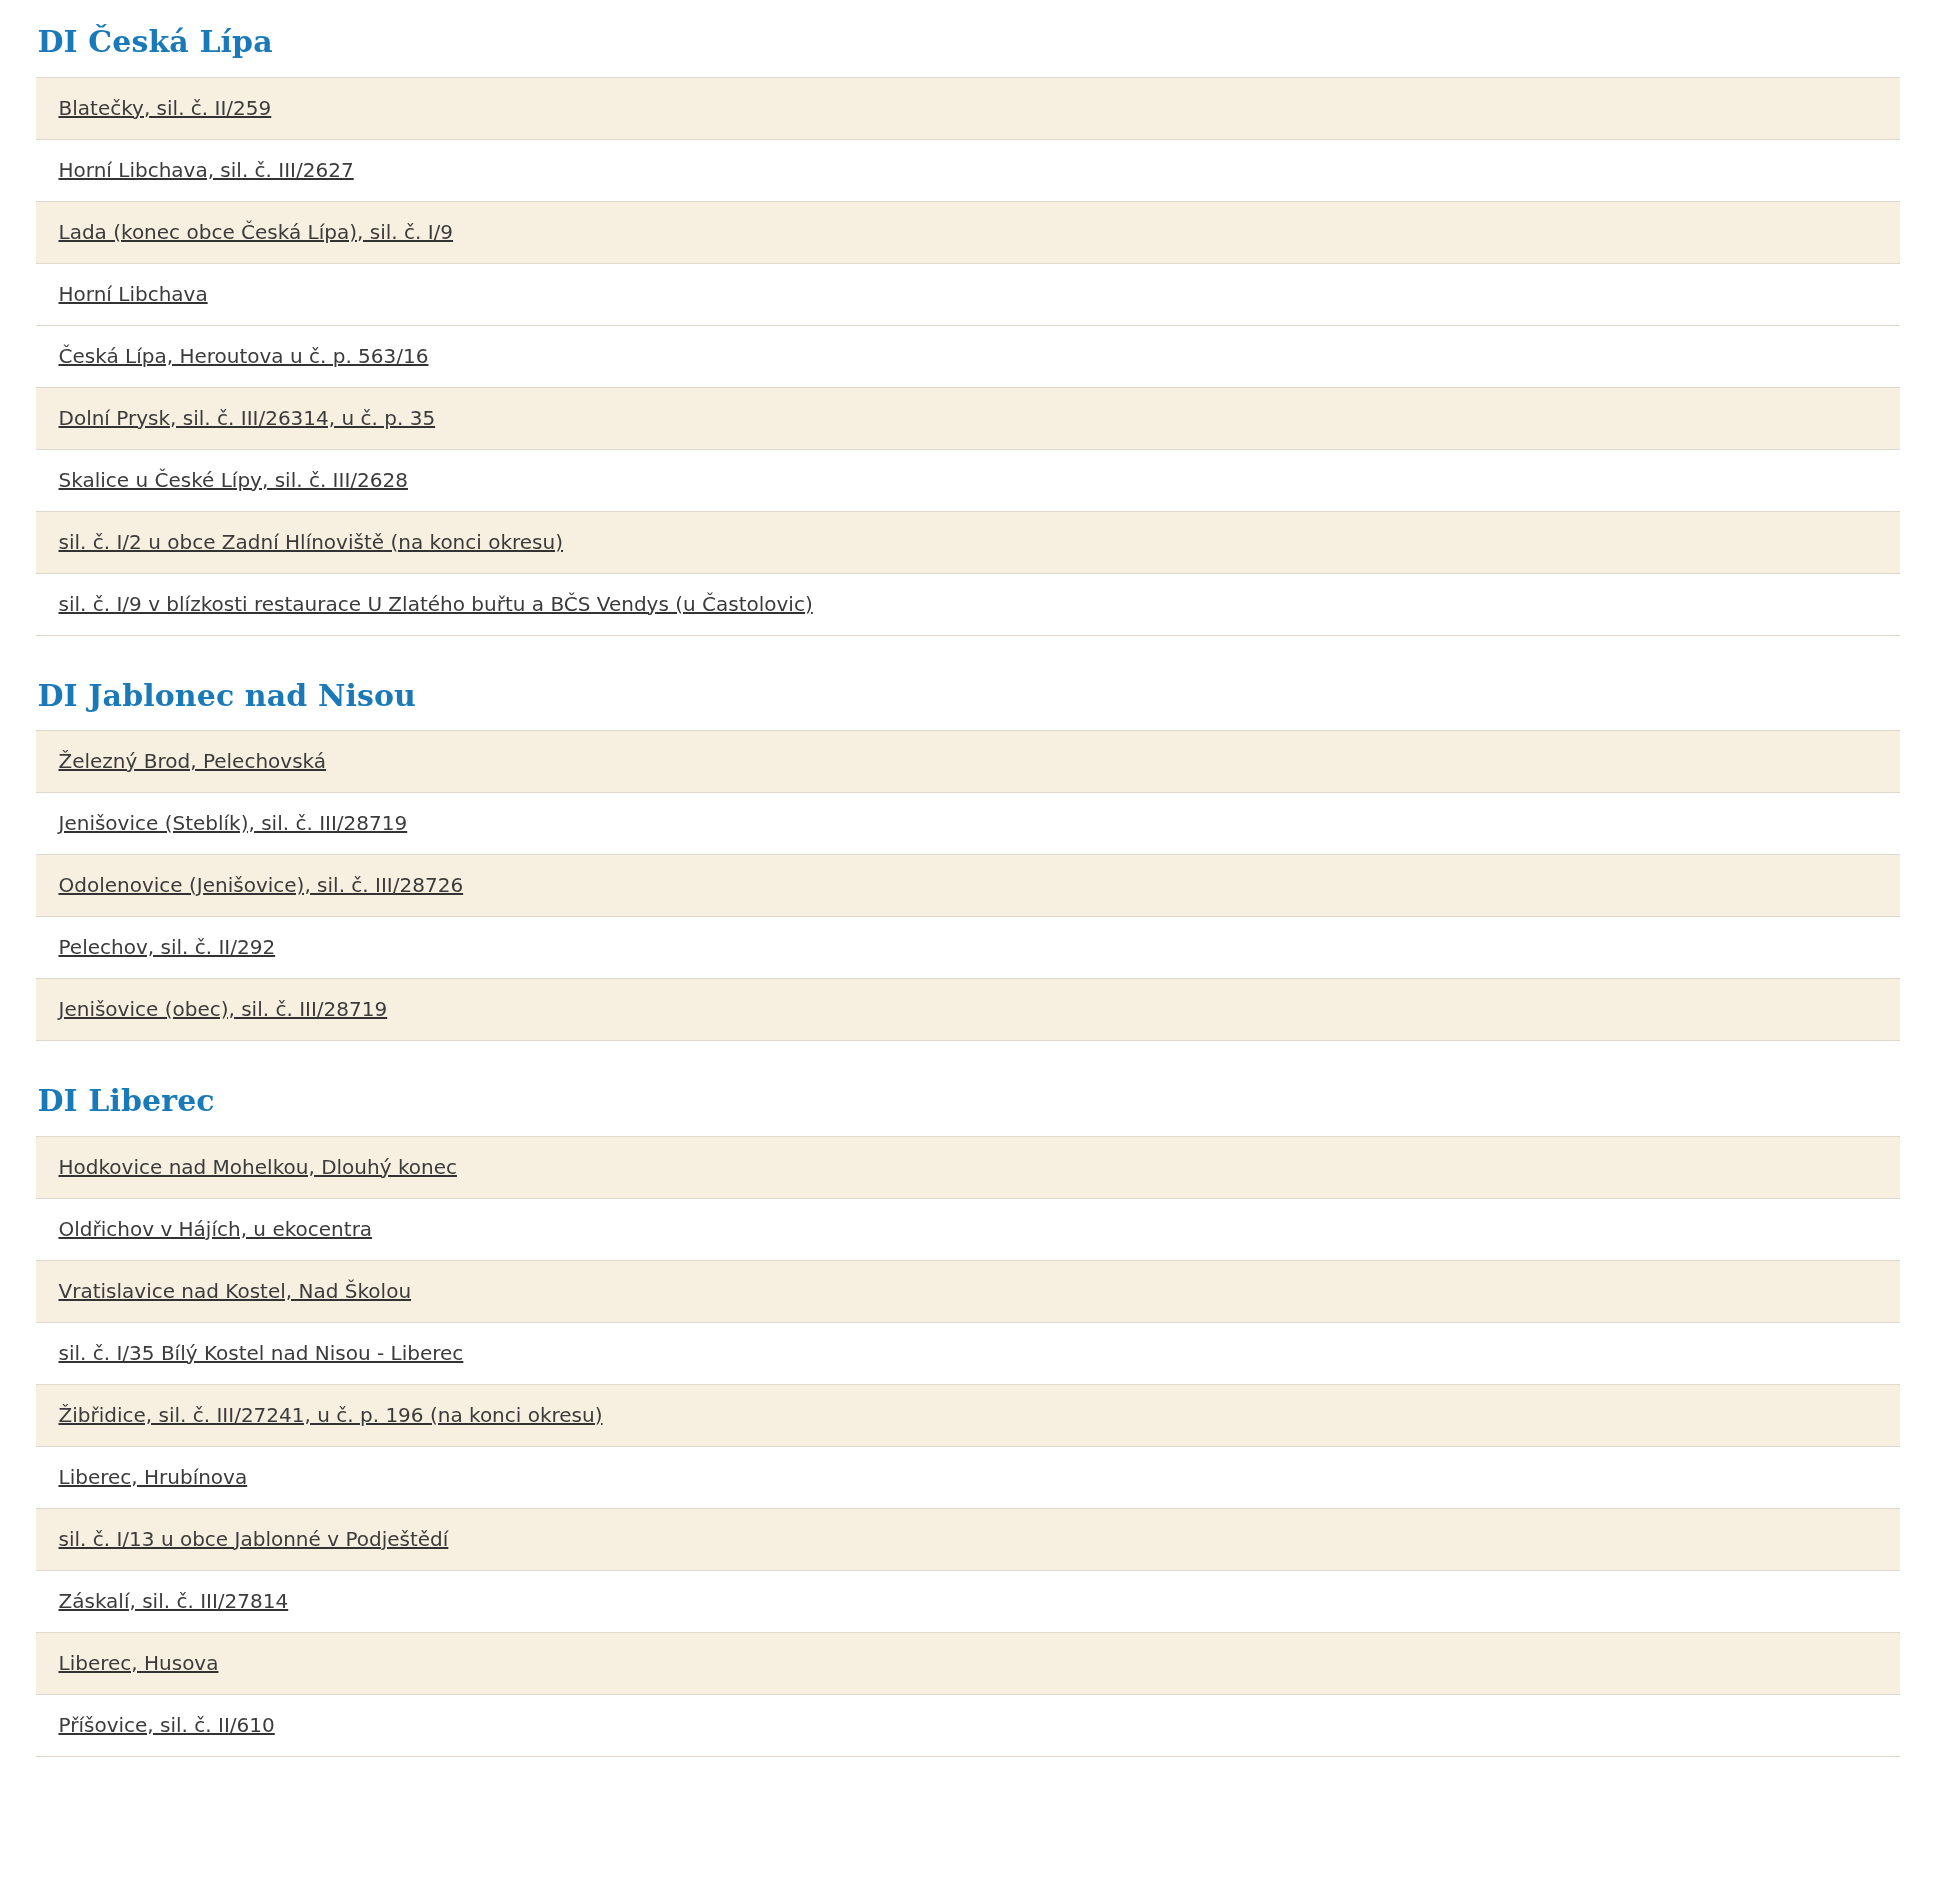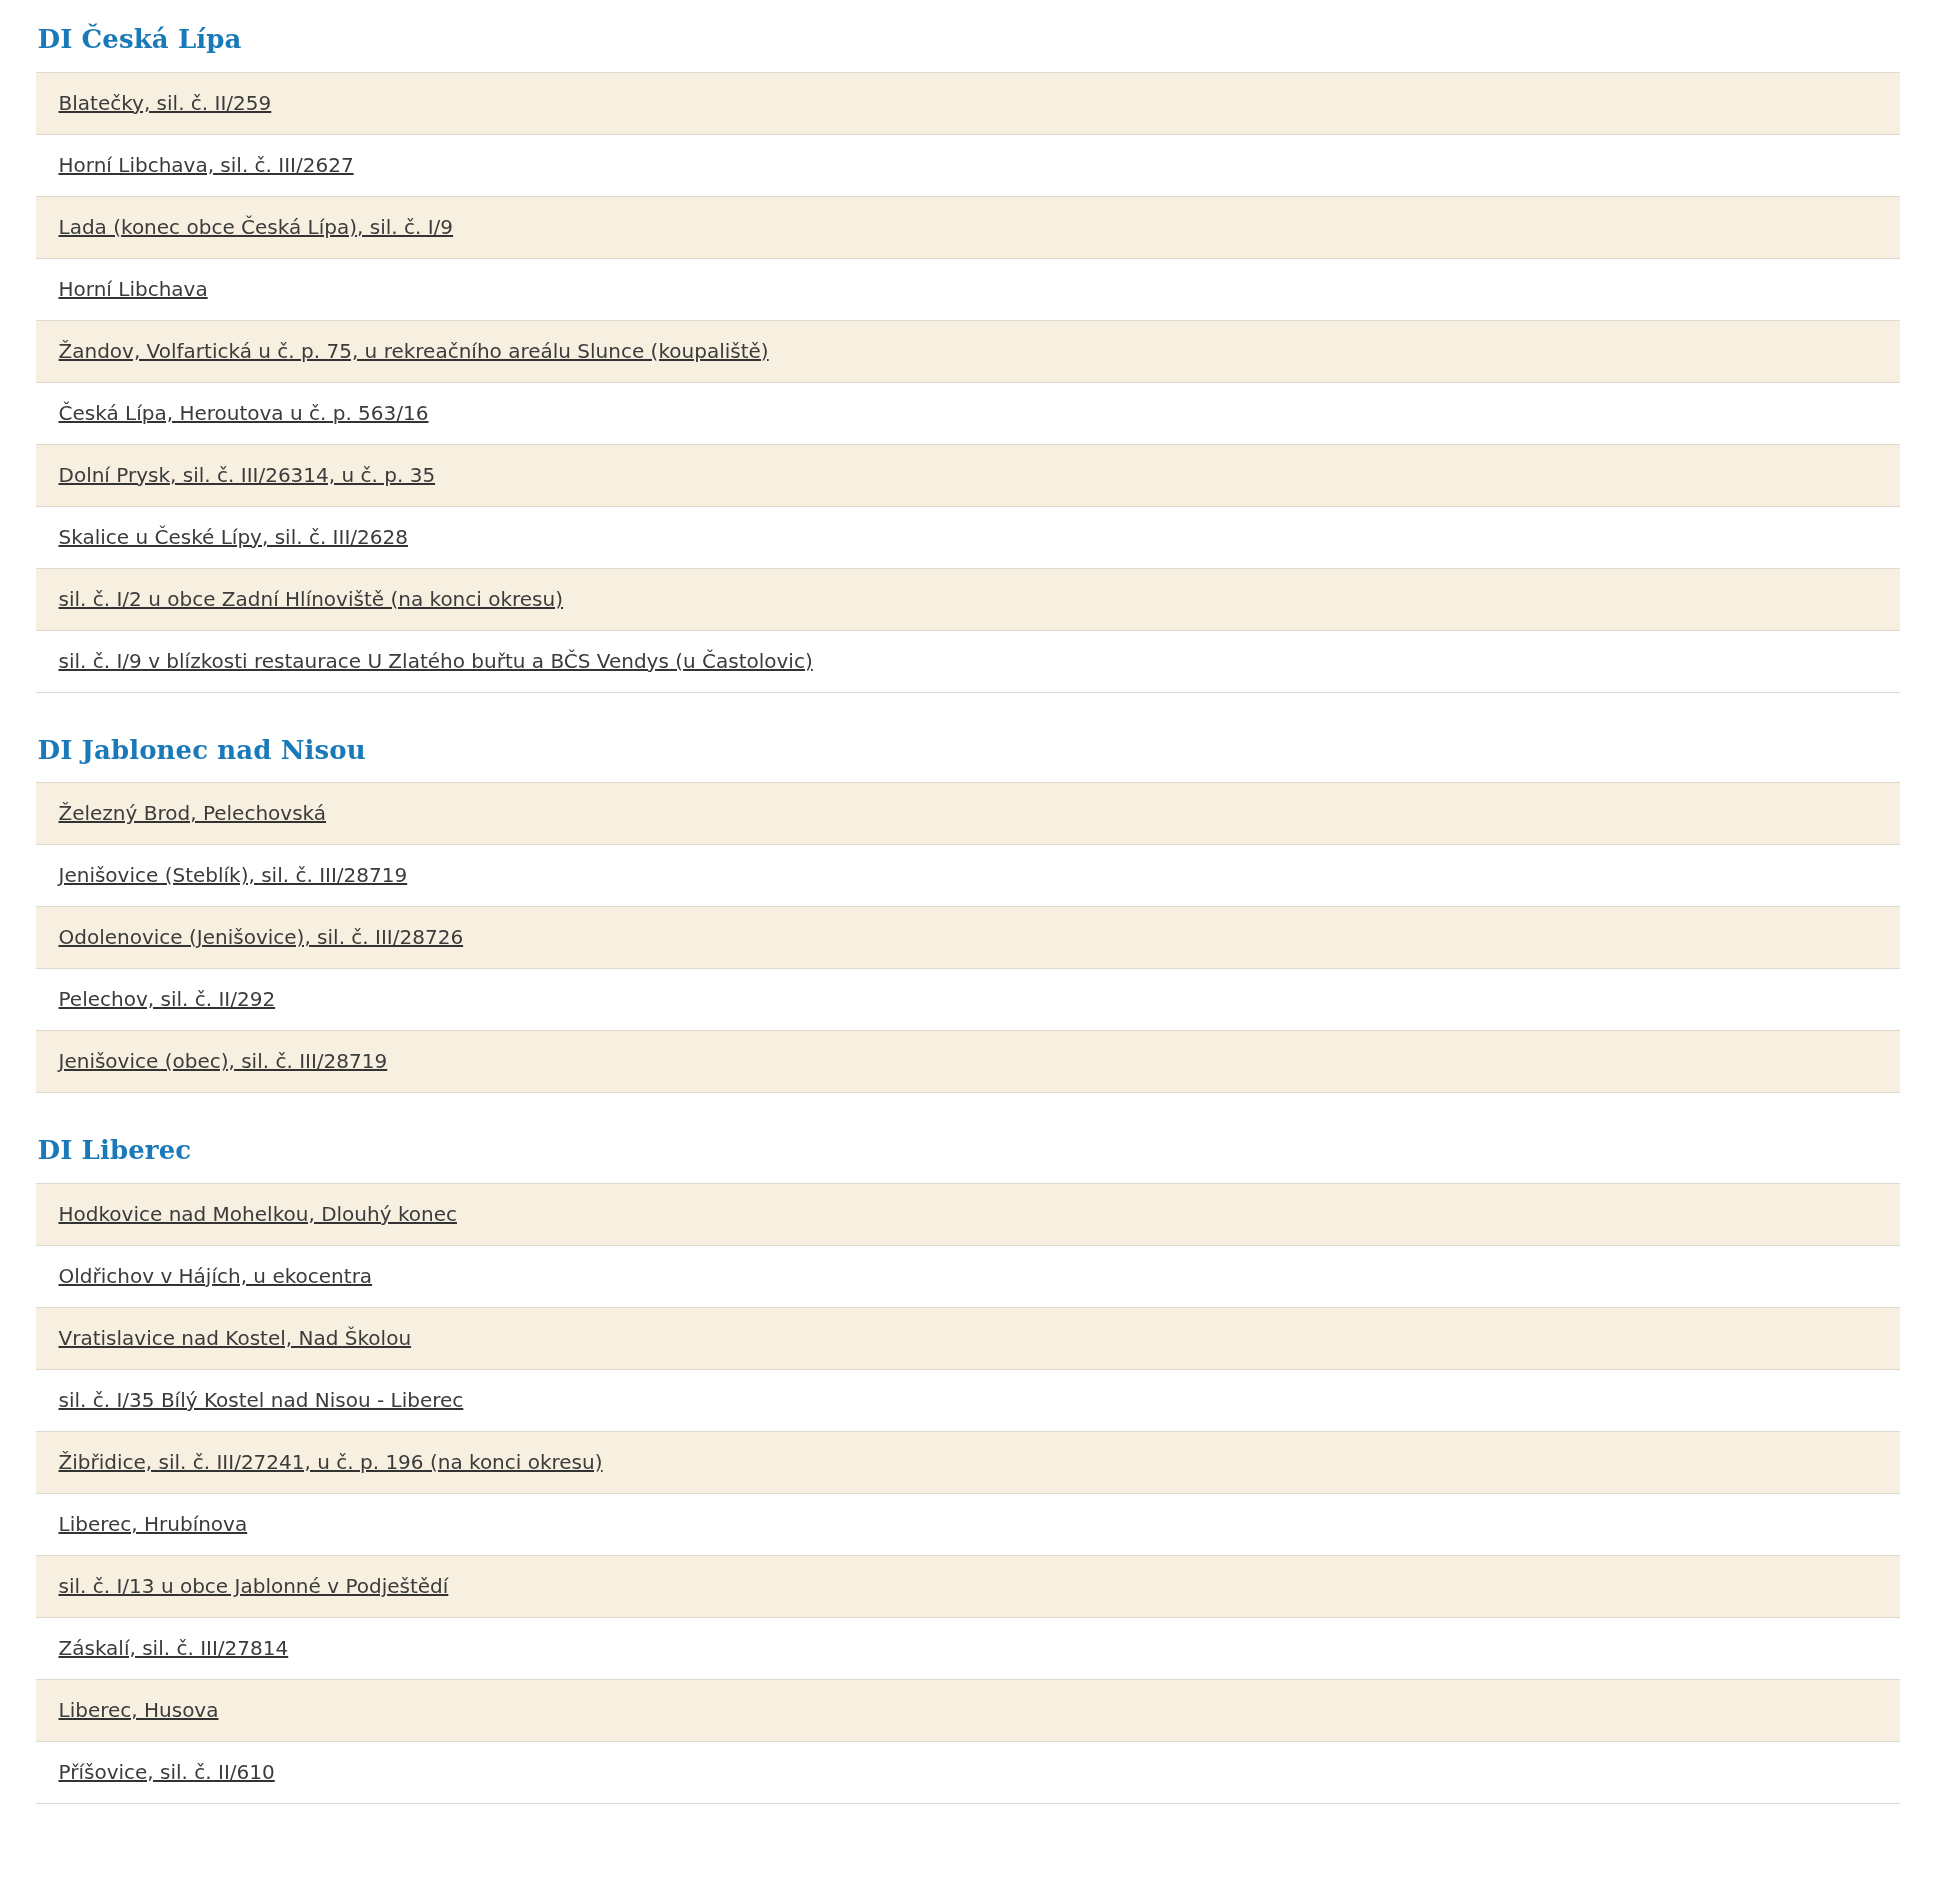--- a/index.html
+++ b/index.html
@@ -20,21 +20,21 @@
   }
   .section {
     margin-bottom: 42px;
   }
   .section:last-child {
     margin-bottom: 16px;
   }
   .section-title {
     font-family: "DejaVu Serif", "Liberation Serif", serif;
     font-weight: bold;
-    font-size: 26px;
+    font-size: 30px;
     color: #1a79b8;
     letter-spacing: 0.1px;
     margin: 0 0 16.5px 0;
     padding: 0 0 0 1.5px;
     line-height: 1.2;
   }
   .section.first .section-title {
     margin-top: 10.5px;
   }
   .list {
@@ -59,21 +59,20 @@
 
 <div class="page">
   <div id="sections-root">
       <div class="section first">
         <h2 class="section-title">DI Česká Lípa</h2>
         <div class="list">
           <div class="row alt">Blatečky, sil. č. II/259</div>
           <div class="row">Horní Libchava, sil. č. III/2627</div>
           <div class="row alt">Lada (konec obce Česká Lípa), sil. č. I/9</div>
           <div class="row">Horní Libchava</div>
-          <div class="row alt">Žandov, Volfartická u č. p. 75, u rekreačního areálu Slunce (koupaliště)</div>
           <div class="row">Česká Lípa, Heroutova u č. p. 563/16</div>
           <div class="row alt">Dolní Prysk, sil. č. III/26314, u č. p. 35</div>
           <div class="row">Skalice u České Lípy, sil. č. III/2628</div>
           <div class="row alt">sil. č. I/2 u obce Zadní Hlínoviště (na konci okresu)</div>
           <div class="row">sil. č. I/9 v blízkosti restaurace U Zlatého buřtu a BČS Vendys (u Častolovic)</div>
         </div>
       </div>
       <div class="section">
         <h2 class="section-title">DI Jablonec nad Nisou</h2>
         <div class="list">

